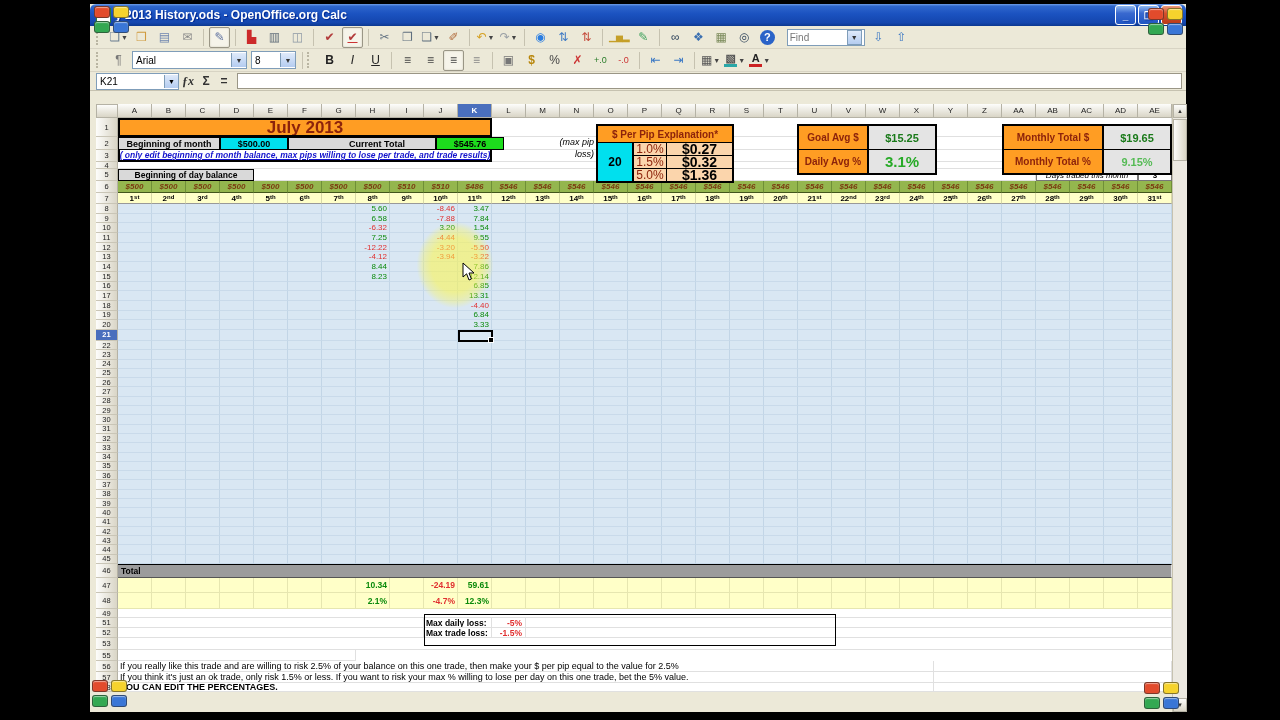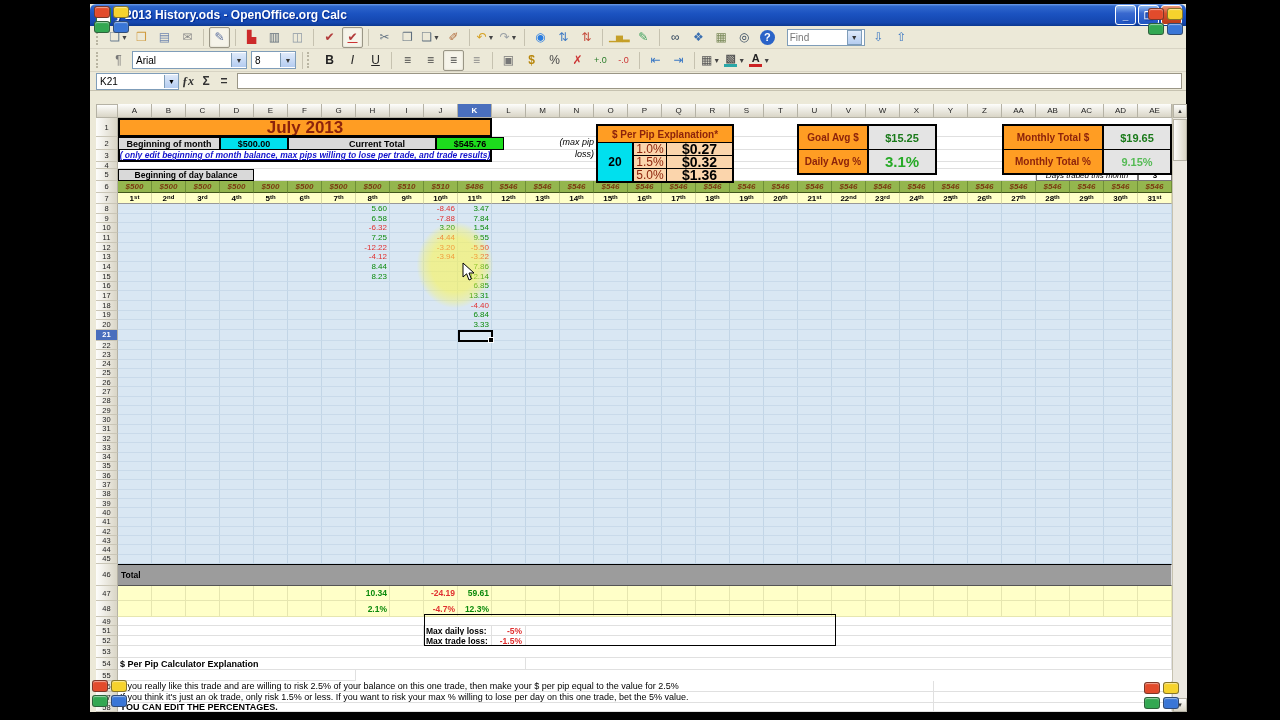--- a/index.html
+++ b/index.html
@@ -1761,21 +1761,21 @@
         <div class="c c-blue" style="width: 34px;"></div>
         <div class="c c-blue" style="width: 34px;"></div>
         <div class="c c-blue" style="width: 34px;"></div>
         <div class="c c-blue" style="width: 34px;"></div>
         <div class="c c-blue" style="width: 34px;"></div>
         <div class="c c-blue" style="width: 34px;"></div>
         <div class="c c-blue" style="width: 34px;"></div>
         <div class="c c-blue" style="width: 34px;"></div>
         <div class="c c-blue" style="width: 34px;"></div>
       </div>
-      <div class="row" style="height: 22px;">
+      <div class="row" style="height: 14px;">
         <div class="rowh">46</div>
         <div class="c c-total" style="width: 1054px;">Total</div>
       </div>
       <div class="row" style="height: 15px;">
         <div class="rowh">47</div>
         <div class="c c-yellow" style="width: 34px;"></div>
         <div class="c c-yellow" style="width: 34px;"></div>
         <div class="c c-yellow" style="width: 34px;"></div>
         <div class="c c-yellow" style="width: 34px;"></div>
         <div class="c c-yellow" style="width: 34px;"></div>
@@ -1854,25 +1854,20 @@
       <div class="row" style="height: 10px;">
         <div class="rowh">52</div>
         <div class="c" style="width: 306px;"></div>
         <div class="c c-goal-label" style="width: 68px;">Max trade loss:</div>
         <div class="c c-goal-val val-neg" style="width: 34px;">-1.5%</div>
         <div class="c" style="width: 646px;"></div>
       </div>
       <div class="row" style="height: 12px;">
         <div class="rowh">53</div>
         <div class="c" style="width: 1054px;"></div>
-      </div>
-      <div class="row" style="height: 12px;">
-        <div class="rowh">54</div>
-        <div class="c c-exp-title" style="width: 408px;">$ Per Pip Calculator Explanation</div>
-        <div class="c" style="width: 646px;"></div>
       </div>
       <div class="row" style="height: 11px;">
         <div class="rowh">55</div>
         <div class="c" style="width: 238px;"></div>
       </div>
       <div class="row" style="height: 11px;">
         <div class="rowh">56</div>
         <div class="c c-exp-line" style="width: 816px;">If you really like this trade and are willing to risk 2.5% of your balance on this one trade, then make your $ per pip equal to the value for 2.5%</div>
         <div class="c" style="width: 238px;"></div>
       </div>

